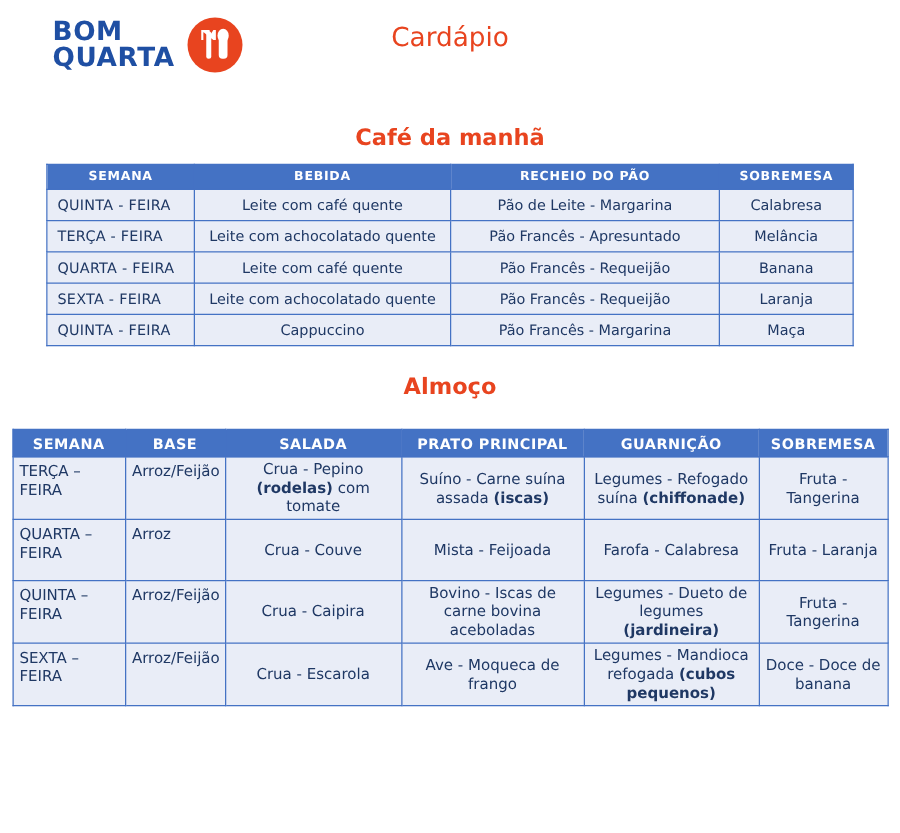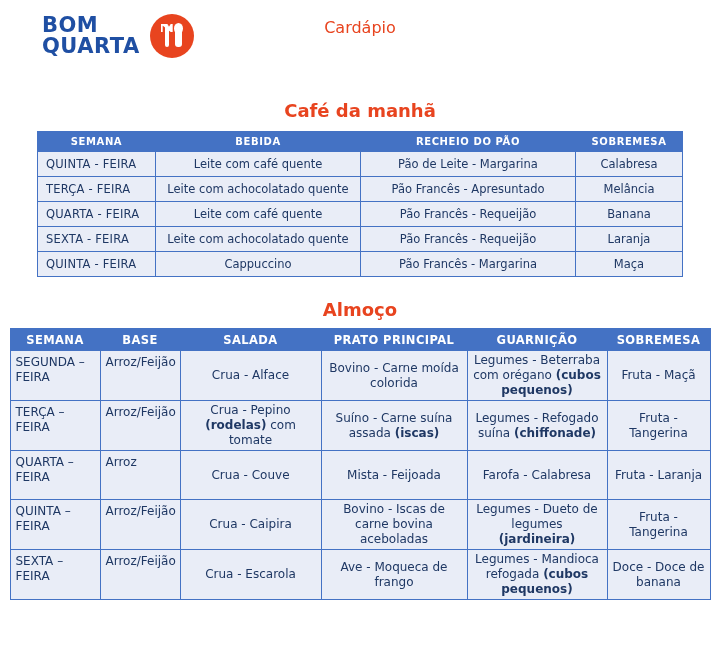--- a/index.html
+++ b/index.html
@@ -88,41 +88,41 @@
     background: #ffffff;
     border-radius: 50%;
   }
 
   .title-block {
     text-align: center;
     padding-top: 18px;
   }
   .title-1 {
     color: #e8441f;
-    font-size: 16px;
+    font-size: 21px;
     font-family: "DejaVu Sans", sans-serif;
   }
   .title-2 {
     color: #e8441f;
     font-size: 17px;
     font-family: "DejaVu Sans", sans-serif;
     margin-top: 14px;
   }
   .section-title {
     text-align: center;
     color: #e8441f;
     font-size: 18px;
     font-weight: bold;
     font-family: "DejaVu Sans", sans-serif;
     margin-top: 10px;
     margin-bottom: 10px;
   }
   .section-title.almoco {
     margin-top: 0;
-    margin-bottom: 8px;
+    margin-bottom: 23px;
   }
 
   
   table {
     border-collapse: collapse;
     table-layout: fixed;
   }
   .tbl-breakfast {
     width: 645px;
     margin: 0 auto;
@@ -278,28 +278,20 @@
         <th>SEMANA</th>
         <th>BASE</th>
         <th>SALADA</th>
         <th>PRATO PRINCIPAL</th>
         <th>GUARNIÇÃO</th>
         <th>SOBREMESA</th>
       </tr>
     </thead>
     <tbody>
       <tr>
-        <td class="day">SEGUNDA – FEIRA</td>
-        <td class="base">Arroz/Feijão</td>
-        <td>Crua - Alface</td>
-        <td>Bovino - Carne moída colorida</td>
-        <td><span>Legumes - Beterraba com orégano </span><b>(cubos pequenos)</b></td>
-        <td>Fruta - Maçã</td>
-      </tr>
-      <tr>
         <td class="day">TERÇA – FEIRA</td>
         <td class="base">Arroz/Feijão</td>
         <td><span>Crua - Pepino </span><b>(rodelas)</b><span> com tomate</span></td>
         <td><span>Suíno - Carne suína assada </span><b>(iscas)</b></td>
         <td><span>Legumes - Refogado suína </span><b>(chiffonade)</b></td>
         <td>Fruta - Tangerina</td>
       </tr>
       <tr>
         <td class="day">QUARTA – FEIRA</td>
         <td class="base">Arroz</td>

